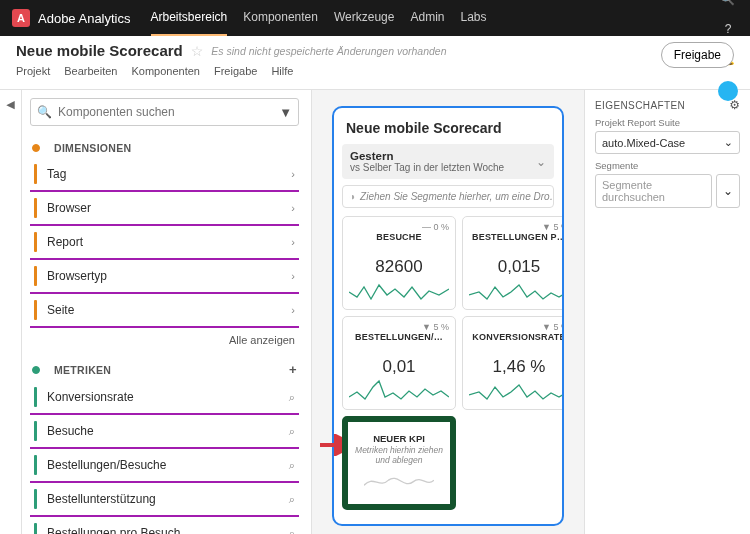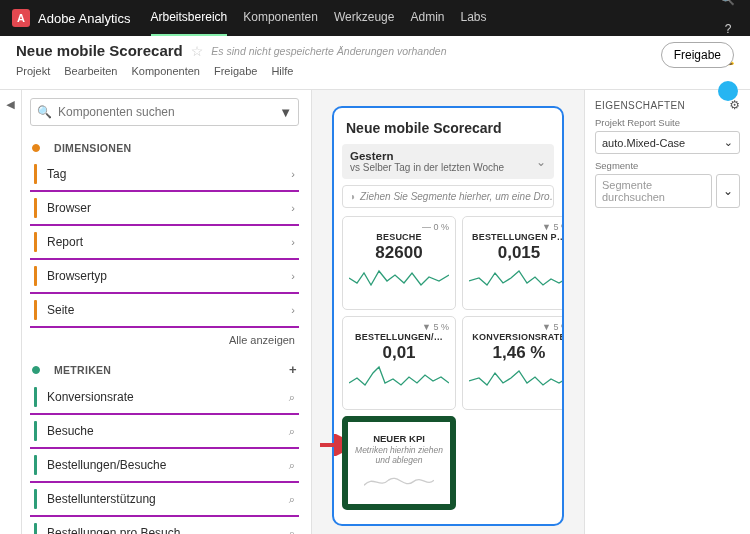--- a/index.html
+++ b/index.html
@@ -2,21 +2,21 @@
 <html><head>
 <meta charset="utf-8">
 <style>
 * { box-sizing: border-box; margin: 0; padding: 0; font-family: -apple-system, BlinkMacSystemFont, "Segoe UI", Arial, sans-serif; }
 body { width: 750px; height: 534px; overflow: hidden; background: #fff; font-size: 12px; color: #2c2c2c; }
 .topbar { height: 36px; background: #1a1a1a; display: flex; align-items: center; padding: 0 12px; color: #fff; }
 .logo-box { width: 18px; height: 18px; background: #e34850; border-radius: 3px; display: flex; align-items: center; justify-content: center; font-weight: bold; font-size: 11px; margin-right: 8px; }
 .app-title { font-size: 13px; font-weight: 500; margin-right: 20px; }
 .tabs { display: flex; gap: 16px; flex: 1; }
 .tab { font-size: 12px; padding: 10px 0; cursor: pointer; color: #ccc; }
-.tab.active { color: #fff; border-bottom: 2px solid #86efac; }
+.tab.active { color: #fff; border-bottom: 2px solid #fdba74; }
 .top-right { display: flex; gap: 14px; align-items: center; flex-direction: column; }
 .tr-icon { width: 16px; height: 16px; display:flex;align-items:center;justify-content:center;color:#ccc; }
 .avatar { width: 20px; height: 20px; border-radius: 50%; background: #26b5f2; }
 .user-label { font-size: 11px; color: #ccc; }
 
 .subbar { height: 54px; border-bottom: 1px solid #e1e1e1; padding: 6px 16px 0; display: flex; justify-content: space-between; align-items: flex-start; }
 .sub-left { }
 .page-title-row { display: flex; align-items: center; gap: 8px; }
 .page-title { font-size: 15px; font-weight: 700; }
 .star { color: #ccc; font-size: 14px; }
@@ -52,21 +52,21 @@
 .phone-title { font-size: 14px; font-weight: 600; padding: 2px 4px 8px; }
 .date-card { background: #f0f0f0; border-radius: 4px; padding: 6px 8px; display: flex; justify-content: space-between; align-items:center; margin-bottom: 6px;}
 .date-card .d1 { font-size: 11.5px; font-weight: 700; }
 .date-card .d2 { font-size: 10px; color: #666; }
 .drop-bar { border: 1px solid #ddd; border-radius: 4px; padding: 5px 6px; font-size: 10px; color: #888; font-style: italic; margin-bottom: 8px; display:flex; align-items:center; gap:5px; white-space:nowrap; overflow:hidden;}
 .drop-bar::before { content:"◑"; font-style:normal; color:#aaa;}
 .tiles { display: grid; grid-template-columns: 1fr 1fr; gap: 6px; }
 .tile { border: 1px solid #ddd; border-radius: 5px; padding: 5px 6px 2px; height: 94px; position: relative; background:#fff;}
 .tile .change { text-align: right; font-size: 9px; color: #888; }
 .tile .label { text-align: center; font-size: 9px; font-weight: 700; letter-spacing:.2px; white-space:nowrap; overflow:hidden; text-overflow:ellipsis;}
-.tile .value { text-align: center; font-size: 17px; font-weight: 700; margin-top: 1px;}
+.tile .value { text-align: center; font-size: 17px; font-weight: 400; margin-top: 15px;}
 .tile .spark { height: 30px; }
 .tile.new-kpi { border: 6px solid #14532d; text-align: center; display:flex; flex-direction:column; align-items:center; justify-content:center; padding:4px;}
 .tile.new-kpi .nk-title { font-size: 9.5px; font-weight: 700; }
 .tile.new-kpi .nk-sub { font-size: 8.5px; color: #888; font-style: italic; line-height:1.1; margin-top:2px;}
 .tile.new-kpi .nk-spark { margin-top:4px;}
 
 .right-panel { width: 166px; border-left: 1px solid #e1e1e1; padding: 10px; position: relative; }
 .rp-title { font-size: 10px; letter-spacing: .4px; color: #555; margin-bottom: 6px; }
 .rp-label { font-size: 9.5px; color: #777; margin-top: 6px; margin-bottom: 3px; }
 .select { display: flex; justify-content: space-between; align-items: center; border: 1px solid #ccc; border-radius: 3px; padding: 4px 6px; font-size: 11px; }

